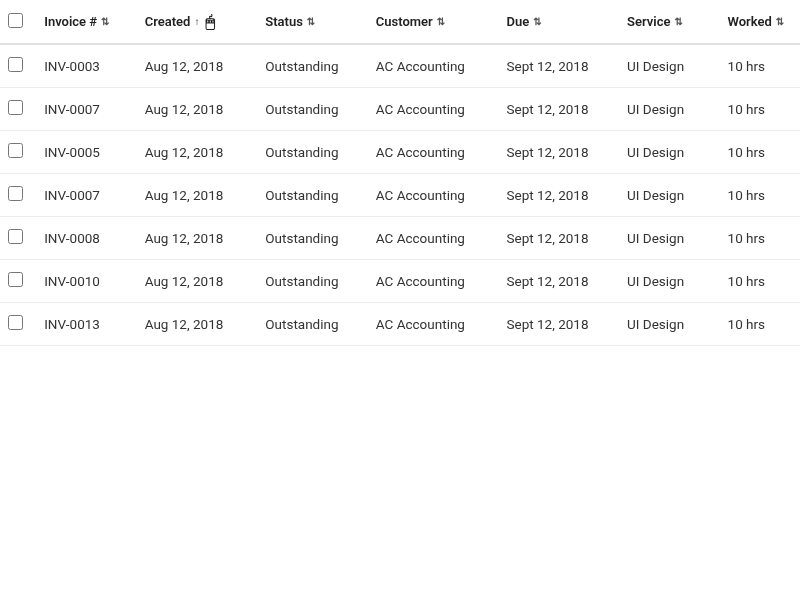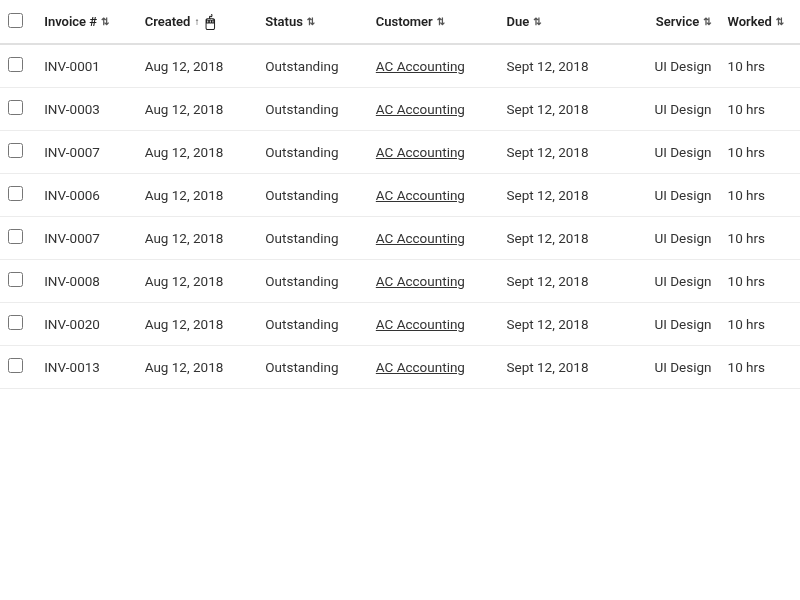--- a/index.html
+++ b/index.html
@@ -89,31 +89,29 @@
       margin-top: 48px;
     }
 
     .col-status {
       width: 110px;
       margin-left: 16px;
     }
 
     .col-customer {
       width: 130px;
-      text-decoration: underline;
     }
 
     .col-due {
       width: 120px;
       margin-top: 25px;
     }
 
     .col-service {
       width: 100px;
-      text-align: right;
     }
 
     .col-worked {
       width: 80px;
     }
 
     input[type="checkbox"] {
       width: 15px;
       height: 15px;
       cursor: pointer;
@@ -174,30 +172,20 @@
         </th>
         <th class="col-worked">
           <span class="th-inner">
             <span>Worked</span>
             <span class="sort-icon">⇅</span>
           </span>
         </th>
       </tr>
     </thead>
     <tbody id="table-body">
-    <tr>
-          <td class="col-checkbox"><input type="checkbox" style=""></td>
-          <td class="col-invoice">INV-0001</td>
-          <td class="col-created">Aug 12, 2018</td>
-          <td class="col-status">Outstanding</td>
-          <td class="col-customer">AC Accounting</td>
-          <td class="col-due">Sept 12, 2018</td>
-          <td class="col-service">UI Design</td>
-          <td class="col-worked">10 hrs</td>
-        </tr>
         <tr>
           <td class="col-checkbox"><input type="checkbox" style=""></td>
           <td class="col-invoice">INV-0003</td>
           <td class="col-created">Aug 12, 2018</td>
           <td class="col-status">Outstanding</td>
           <td class="col-customer">AC Accounting</td>
           <td class="col-due">Sept 12, 2018</td>
           <td class="col-service">UI Design</td>
           <td class="col-worked">10 hrs</td>
         </tr>
@@ -206,21 +194,21 @@
           <td class="col-invoice">INV-0007</td>
           <td class="col-created">Aug 12, 2018</td>
           <td class="col-status">Outstanding</td>
           <td class="col-customer">AC Accounting</td>
           <td class="col-due">Sept 12, 2018</td>
           <td class="col-service">UI Design</td>
           <td class="col-worked">10 hrs</td>
         </tr>
         <tr>
           <td class="col-checkbox"><input type="checkbox" style=""></td>
-          <td class="col-invoice">INV-0006</td>
+          <td class="col-invoice">INV-0005</td>
           <td class="col-created">Aug 12, 2018</td>
           <td class="col-status">Outstanding</td>
           <td class="col-customer">AC Accounting</td>
           <td class="col-due">Sept 12, 2018</td>
           <td class="col-service">UI Design</td>
           <td class="col-worked">10 hrs</td>
         </tr>
         <tr>
           <td class="col-checkbox"><input type="checkbox" style=""></td>
           <td class="col-invoice">INV-0007</td>
@@ -236,21 +224,21 @@
           <td class="col-invoice">INV-0008</td>
           <td class="col-created">Aug 12, 2018</td>
           <td class="col-status">Outstanding</td>
           <td class="col-customer">AC Accounting</td>
           <td class="col-due">Sept 12, 2018</td>
           <td class="col-service">UI Design</td>
           <td class="col-worked">10 hrs</td>
         </tr>
         <tr>
           <td class="col-checkbox"><input type="checkbox" style=""></td>
-          <td class="col-invoice">INV-0020</td>
+          <td class="col-invoice">INV-0010</td>
           <td class="col-created">Aug 12, 2018</td>
           <td class="col-status">Outstanding</td>
           <td class="col-customer">AC Accounting</td>
           <td class="col-due">Sept 12, 2018</td>
           <td class="col-service">UI Design</td>
           <td class="col-worked">10 hrs</td>
         </tr>
         <tr>
           <td class="col-checkbox"><input type="checkbox" style=""></td>
           <td class="col-invoice">INV-0013</td>

